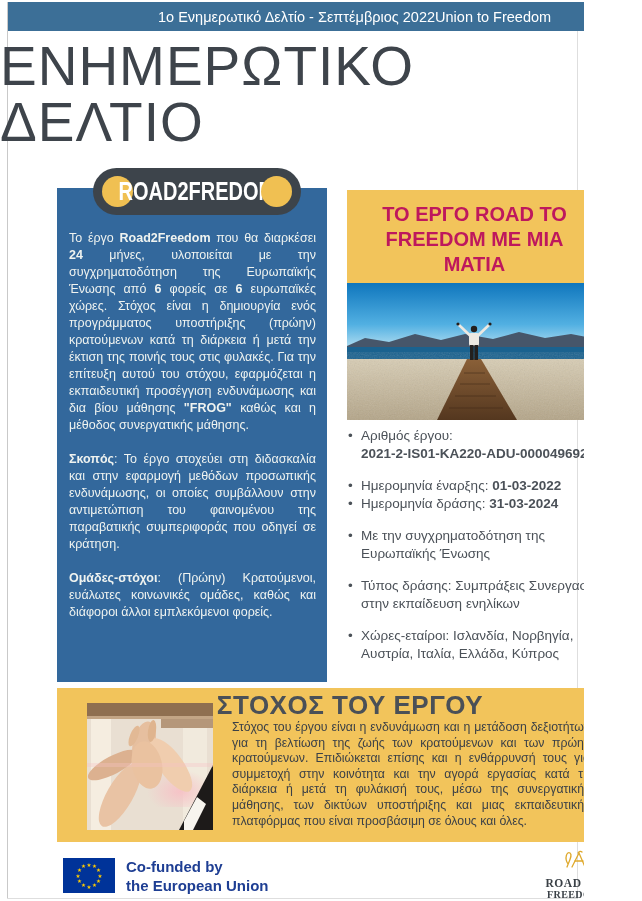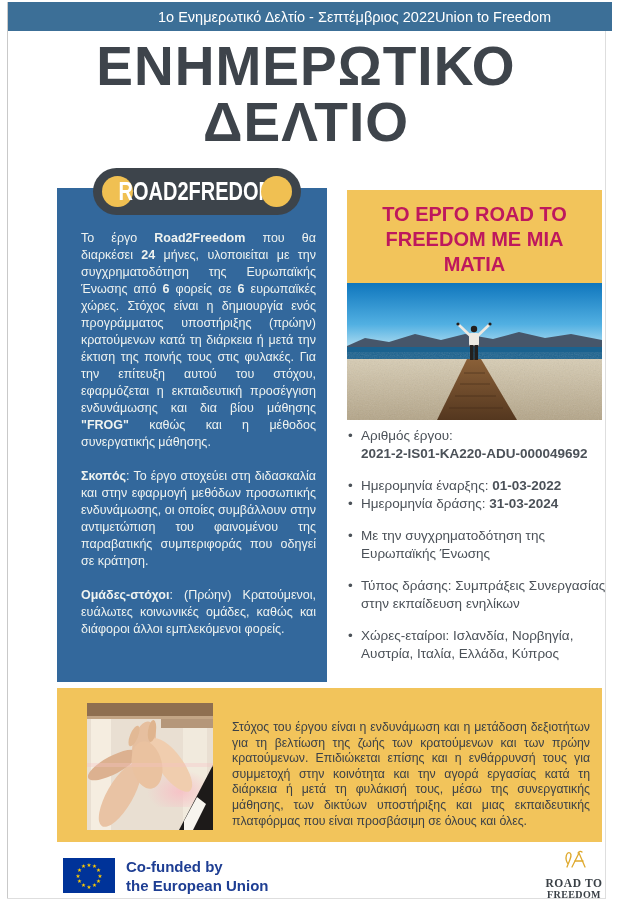--- a/index.html
+++ b/index.html
@@ -1,53 +1,53 @@
 <!DOCTYPE html>
 <html><head>
 <meta charset="utf-8">
 <style>
   html,body { margin:0; padding:0; background:#ffffff; }
   .page {
     position:relative; width:584px; height:901px; background:#ffffff;
-    font-family:"Liberation Sans","DejaVu Sans",sans-serif; overflow:hidden;padding-left:28px;
+    font-family:"Liberation Sans","DejaVu Sans",sans-serif; overflow:hidden;
   }
   .edge-l { position:absolute; left:7px; top:2px; bottom:3px; width:1px; background:#c9c9c9; }
   .edge-r { position:absolute; right:6px; top:31px; bottom:3px; width:1px; background:#dedede; }
   .edge-b { position:absolute; left:7px; right:6px; bottom:2px; height:1px; background:#dedede; }
 
   
   .topbar {
     position:absolute; left:8px; right:0; top:2px; height:29px; background:#3c6f97;
     color:#ffffff; display:flex; align-items:center; justify-content:space-between;
     box-sizing:border-box; padding:0 79px 0 150px; font-size:14.5px; white-space:nowrap;
   }
 
   
   .main-title {
-    position:absolute; top:38px; left:0; right:0; text-align:center;
-    color:#3e444b; font-weight:bold; font-size:55px; line-height:56px; letter-spacing:1px;
+    position:absolute; top:38px; left:0; right:0; text-align:left;
+    color:#3e444b; font-weight:normal; font-size:55px; line-height:56px; letter-spacing:1px;
   }
 
   
   .badge {
     position:absolute; left:93px; top:168px; width:208px; height:47px;
     background:#3d444b; border-radius:25px; z-index:3;
     display:flex; align-items:center; justify-content:center;
   }
   .badge-dot { position:absolute; top:8px; width:31px; height:31px; border-radius:50%; background:#f0c052; }
   .badge-dot.left { left:9px; } .badge-dot.right { right:9px; }
   .badge-label { color:#ffffff; font-weight:bold; font-size:25px; white-space:nowrap; transform:scaleX(0.8); }
 
   
   .intro-box {
     position:absolute; left:57px; top:188px; width:270px; height:494px; background:#33689c;
     box-sizing:border-box; padding:42px 11px 0 12px; color:#eff3f0;
     font-size:12.5px; line-height:17px; text-align:justify; overflow:hidden; z-index:1;
   }
-  .intro-box p { margin:0 0 17px 12px; }
+  .intro-box p { margin:0 0 17px 0; }
 
   
   .overview-head {
     position:absolute; left:347px; top:190px; width:255px; height:93px; background:#f2c45b;
     color:#be185d; font-weight:bold; font-size:20px; line-height:25px; text-align:center;
     box-sizing:border-box; padding:12px 14px 0 14px;
   }
   .beach { position:absolute; left:347px; top:283px; width:255px; height:137px; }
   .beach svg, .hands svg { display:block; width:100%; height:100%; }
 
@@ -184,20 +184,21 @@
         <ellipse cx="57" cy="40" rx="11" ry="22" transform="rotate(14 57 40)" fill="#e6bf9f"></ellipse>
         <ellipse cx="84" cy="62" rx="12" ry="32" transform="rotate(-36 84 62)" fill="#f0cdae"></ellipse>
         <ellipse cx="60" cy="62" rx="15" ry="24" transform="rotate(-12 60 62)" fill="#eac2a0"></ellipse>
         <ellipse cx="47" cy="33" rx="4" ry="11" transform="rotate(22 47 33)" fill="#e2b995"></ellipse>
         <ellipse cx="65" cy="28" rx="4" ry="11" transform="rotate(8 65 28)" fill="#dfb48e"></ellipse>
         <polygon points="126,62 92,127 126,127" fill="#1d1a19"></polygon>
         <polygon points="97,118 110,94 119,101 106,127 97,127" fill="#f7f4ee"></polygon>
         <rect x="0" y="60" width="126" height="4" fill="#f6c3c7" opacity="0.35"></rect>
       </svg>
     </div>
+    <div class="goal-title">ΣΤΟΧΟΣ ΤΟΥ ΕΡΓΟΥ</div>
     <div class="goal-body">Στόχος του έργου είναι η ενδυνάμωση και η μετάδοση δεξιοτήτων για τη βελτίωση της ζωής των κρατούμενων και των πρώην κρατούμενων. Επιδιώκεται επίσης και η ενθάρρυνσή τους για συμμετοχή στην κοινότητα και την αγορά εργασίας κατά τη διάρκεια ή μετά τη φυλάκισή τους, μέσω της συνεργατικής μάθησης, των δικτύων υποστήριξης και μιας εκπαιδευτικής πλατφόρμας που είναι προσβάσιμη σε όλους και όλες.</div>
   </div>
 
   <div class="eu-flag">
     <svg viewBox="0 0 52 35" aria-hidden="true">
       <rect x="0" y="0" width="52" height="35" fill="#003399"></rect>
       <g fill="#ffcc00" font-size="5.5" text-anchor="middle" font-family="DejaVu Sans, sans-serif">
         <text x="26" y="8.5">★</text>
           <text x="31.5" y="10">★</text>
           <text x="35.5" y="14">★</text>

